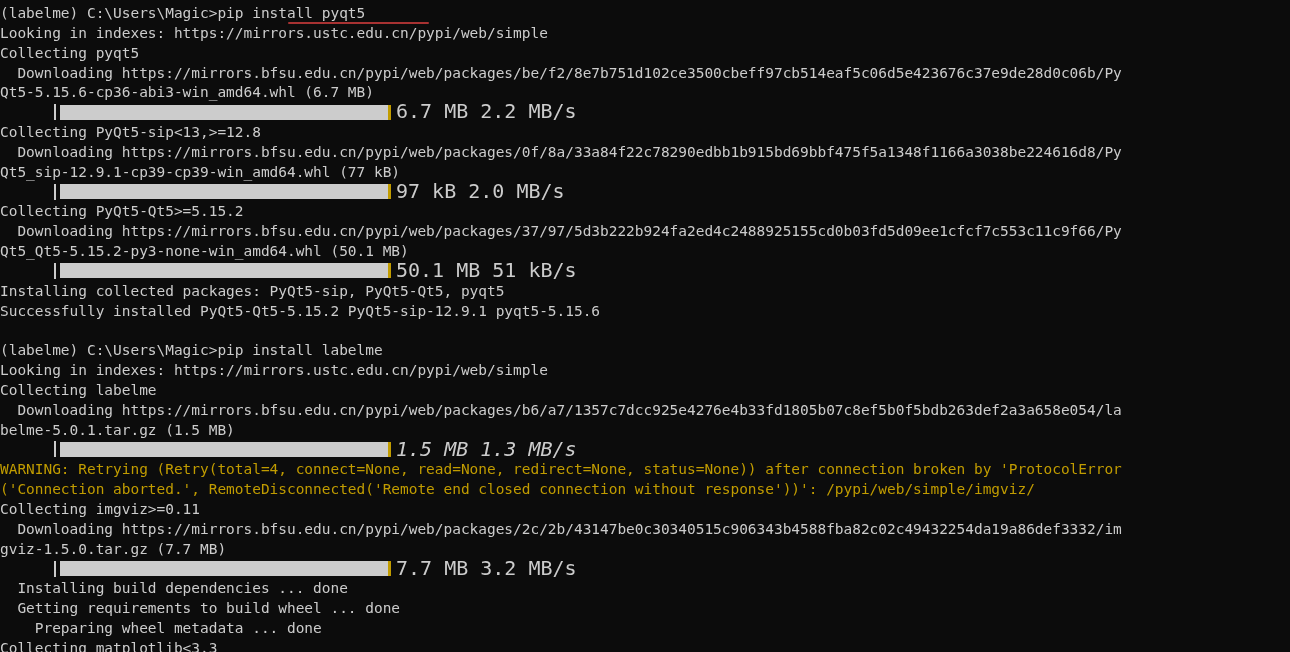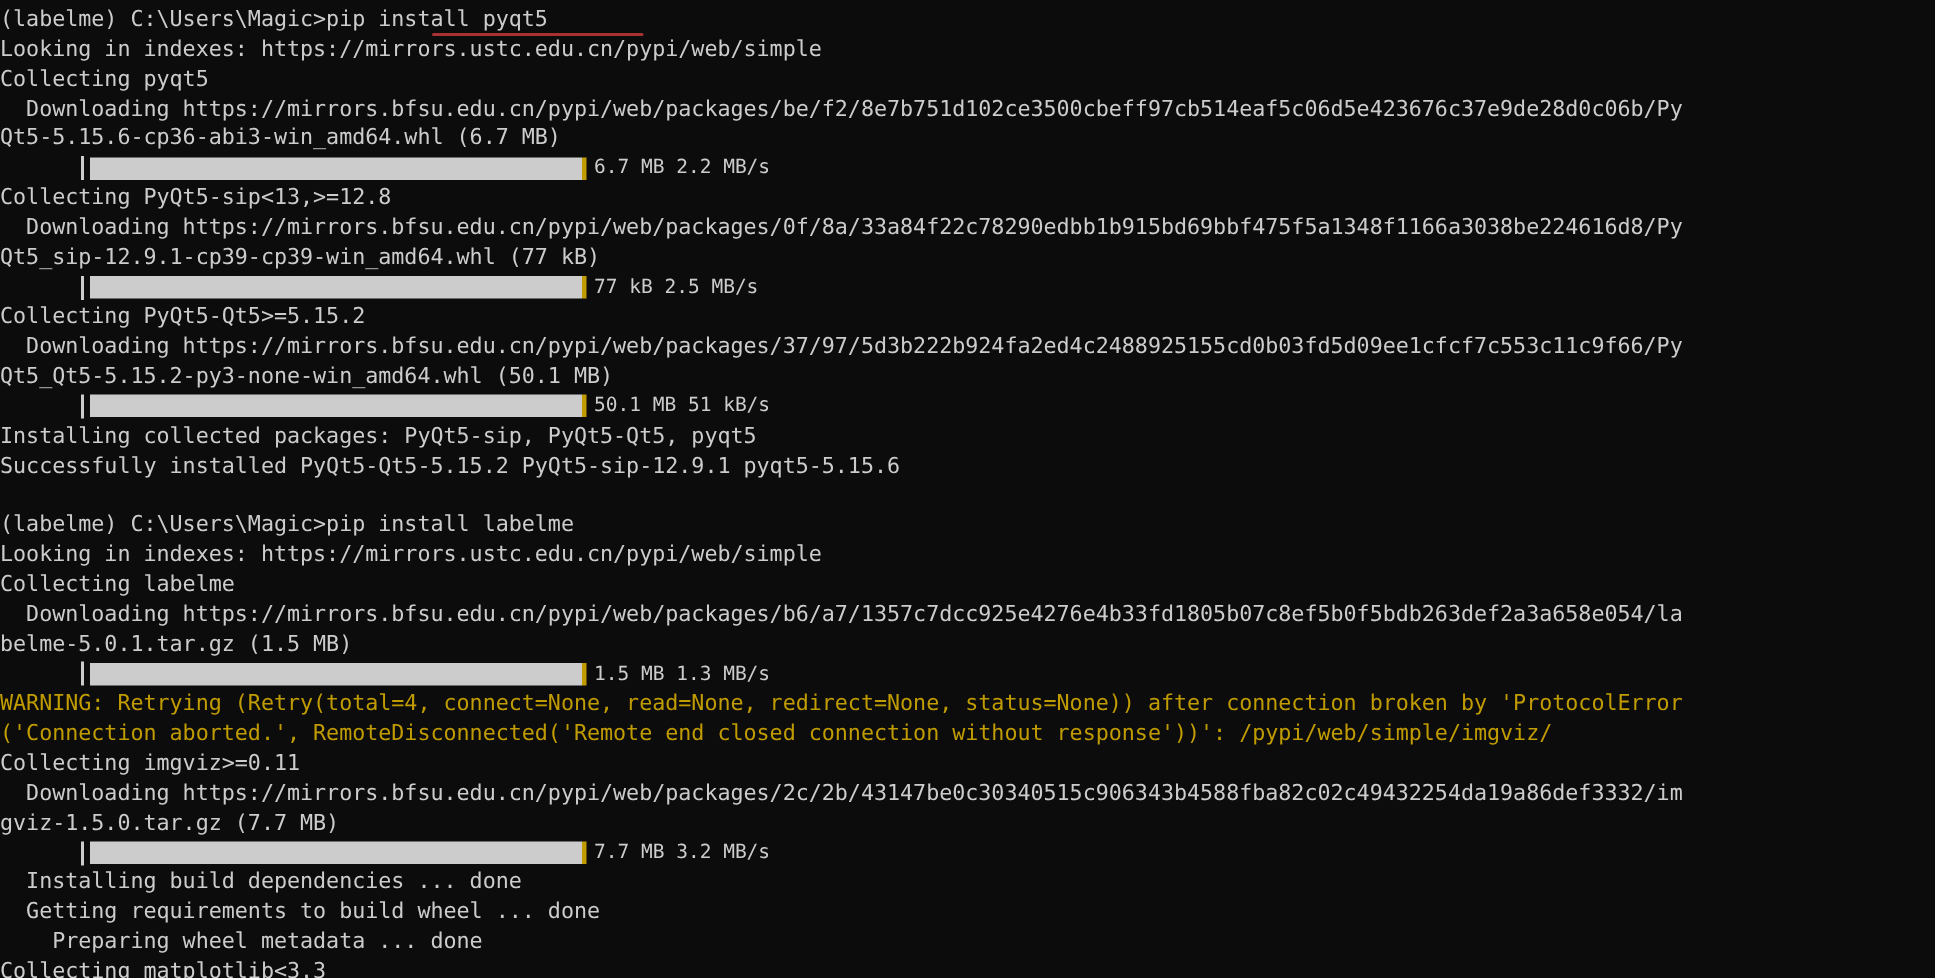--- a/index.html
+++ b/index.html
@@ -44,21 +44,21 @@
   .line.blank {
     color: transparent;
   }
   
   .pbrow {
     position: relative;
     height: 19.85px;
     line-height: 19.85px;
     white-space: pre;
     font-family: "DejaVu Sans Mono", "Liberation Mono", monospace;
-    font-size: 13px;
+    font-size: 20px;
     color: #cccccc;
   }
   .pb-wrap {
     position: absolute;
     top: 0;
     left: 0;
     height: 19.85px;
     display: flex;
     align-items: center;
   }
@@ -103,34 +103,34 @@
   <div class="screen" id="screen">
       <div class="line">(labelme) C:\Users\Magic&gt;pip install pyqt5</div>
       <div class="line">Looking in indexes: https://mirrors.ustc.edu.cn/pypi/web/simple</div>
       <div class="line">Collecting pyqt5</div>
       <div class="line">  Downloading https://mirrors.bfsu.edu.cn/pypi/web/packages/be/f2/8e7b751d102ce3500cbeff97cb514eaf5c06d5e423676c37e9de28d0c06b/Py</div>
       <div class="line">Qt5-5.15.6-cp36-abi3-win_amd64.whl (6.7 MB)</div>
       <div class="pbrow"><div class="pb-wrap" style="left: 54px;"><span class="pb-tick" style="background: rgb(204, 204, 204);"></span><span class="pb-fill" style="width: 328px; background: rgb(204, 204, 204);"></span><span class="pb-cap" style="background: rgb(193, 156, 0);"></span></div><div class="pb-label" style="left: 396px;">6.7 MB 2.2 MB/s</div></div>
       <div class="line">Collecting PyQt5-sip&lt;13,&gt;=12.8</div>
       <div class="line">  Downloading https://mirrors.bfsu.edu.cn/pypi/web/packages/0f/8a/33a84f22c78290edbb1b915bd69bbf475f5a1348f1166a3038be224616d8/Py</div>
       <div class="line">Qt5_sip-12.9.1-cp39-cp39-win_amd64.whl (77 kB)</div>
-      <div class="pbrow"><div class="pb-wrap" style="left: 54px;"><span class="pb-tick" style="background: rgb(204, 204, 204);"></span><span class="pb-fill" style="width: 328px; background: rgb(204, 204, 204);"></span><span class="pb-cap" style="background: rgb(193, 156, 0);"></span></div><div class="pb-label" style="left: 396px;">77 kB 2.5 MB/s</div></div>
+      <div class="pbrow"><div class="pb-wrap" style="left: 54px;"><span class="pb-tick" style="background: rgb(204, 204, 204);"></span><span class="pb-fill" style="width: 328px; background: rgb(204, 204, 204);"></span><span class="pb-cap" style="background: rgb(193, 156, 0);"></span></div><div class="pb-label" style="left: 396px;">97 kB 2.0 MB/s</div></div>
       <div class="line">Collecting PyQt5-Qt5&gt;=5.15.2</div>
       <div class="line">  Downloading https://mirrors.bfsu.edu.cn/pypi/web/packages/37/97/5d3b222b924fa2ed4c2488925155cd0b03fd5d09ee1cfcf7c553c11c9f66/Py</div>
       <div class="line">Qt5_Qt5-5.15.2-py3-none-win_amd64.whl (50.1 MB)</div>
       <div class="pbrow"><div class="pb-wrap" style="left: 54px;"><span class="pb-tick" style="background: rgb(204, 204, 204);"></span><span class="pb-fill" style="width: 328px; background: rgb(204, 204, 204);"></span><span class="pb-cap" style="background: rgb(193, 156, 0);"></span></div><div class="pb-label" style="left: 396px;">50.1 MB 51 kB/s</div></div>
       <div class="line">Installing collected packages: PyQt5-sip, PyQt5-Qt5, pyqt5</div>
       <div class="line">Successfully installed PyQt5-Qt5-5.15.2 PyQt5-sip-12.9.1 pyqt5-5.15.6</div>
       <div class="line blank"></div>
       <div class="line">(labelme) C:\Users\Magic&gt;pip install labelme</div>
       <div class="line">Looking in indexes: https://mirrors.ustc.edu.cn/pypi/web/simple</div>
       <div class="line">Collecting labelme</div>
       <div class="line">  Downloading https://mirrors.bfsu.edu.cn/pypi/web/packages/b6/a7/1357c7dcc925e4276e4b33fd1805b07c8ef5b0f5bdb263def2a3a658e054/la</div>
       <div class="line">belme-5.0.1.tar.gz (1.5 MB)</div>
-      <div class="pbrow"><div class="pb-wrap" style="left: 54px;"><span class="pb-tick" style="background: rgb(204, 204, 204);"></span><span class="pb-fill" style="width: 328px; background: rgb(204, 204, 204);"></span><span class="pb-cap" style="background: rgb(193, 156, 0);"></span></div><div class="pb-label" style="left: 396px;">1.5 MB 1.3 MB/s</div></div>
+      <div class="pbrow"><div class="pb-wrap" style="left: 54px;"><span class="pb-tick" style="background: rgb(204, 204, 204);"></span><span class="pb-fill" style="width: 328px; background: rgb(204, 204, 204);"></span><span class="pb-cap" style="background: rgb(193, 156, 0);"></span></div><div class="pb-label" style="left: 396px; font-style: italic;">1.5 MB 1.3 MB/s</div></div>
       <div class="line warn">WARNING: Retrying (Retry(total=4, connect=None, read=None, redirect=None, status=None)) after connection broken by 'ProtocolError</div>
       <div class="line warn">('Connection aborted.', RemoteDisconnected('Remote end closed connection without response'))': /pypi/web/simple/imgviz/</div>
       <div class="line">Collecting imgviz&gt;=0.11</div>
       <div class="line">  Downloading https://mirrors.bfsu.edu.cn/pypi/web/packages/2c/2b/43147be0c30340515c906343b4588fba82c02c49432254da19a86def3332/im</div>
       <div class="line">gviz-1.5.0.tar.gz (7.7 MB)</div>
       <div class="pbrow"><div class="pb-wrap" style="left: 54px;"><span class="pb-tick" style="background: rgb(204, 204, 204);"></span><span class="pb-fill" style="width: 328px; background: rgb(204, 204, 204);"></span><span class="pb-cap" style="background: rgb(193, 156, 0);"></span></div><div class="pb-label" style="left: 396px; text-align: center;">7.7 MB 3.2 MB/s</div></div>
       <div class="line">  Installing build dependencies ... done</div>
       <div class="line">  Getting requirements to build wheel ... done</div>
       <div class="line">    Preparing wheel metadata ... done</div>
       <div class="line">Collecting matplotlib&lt;3.3</div>

